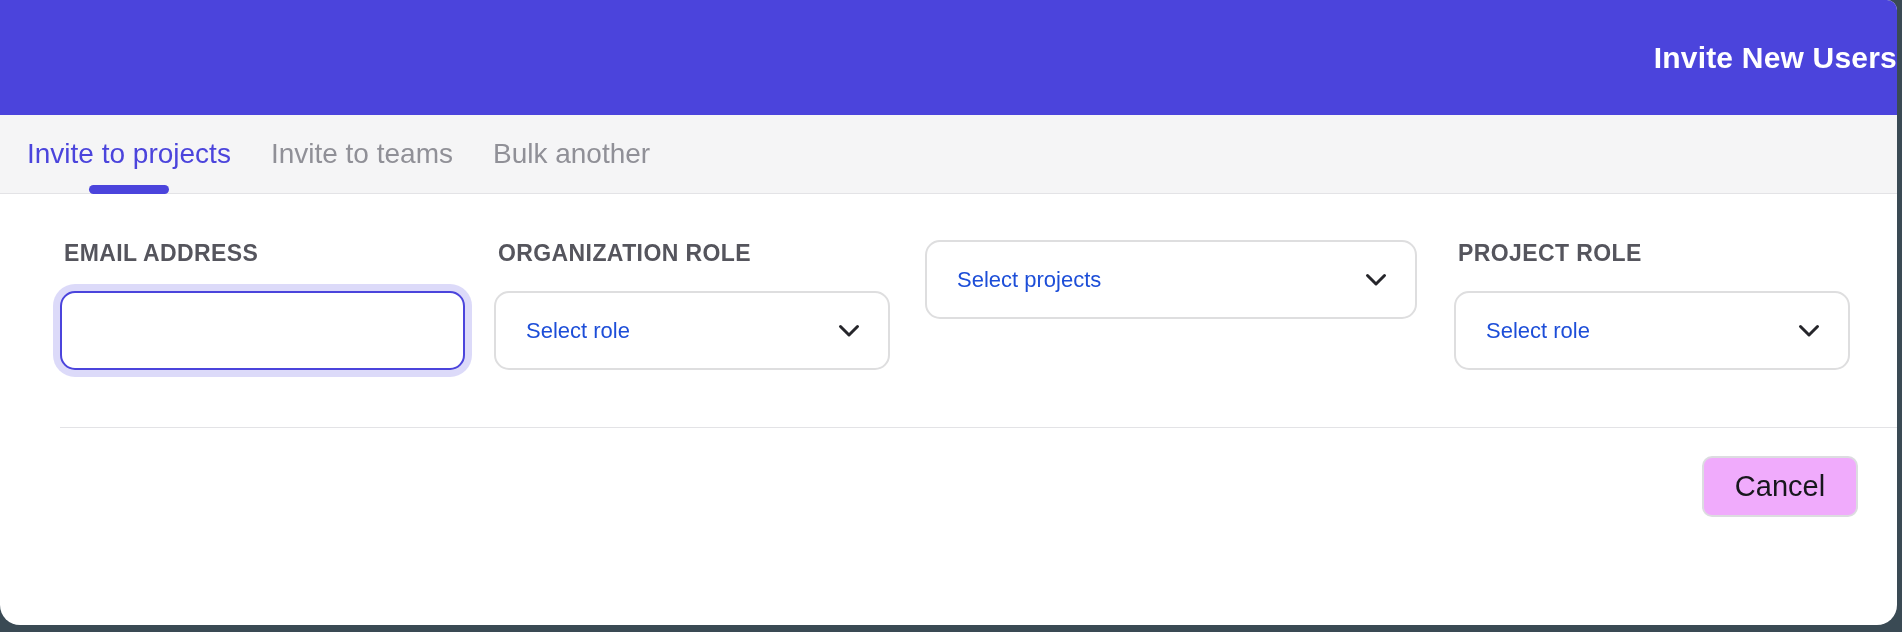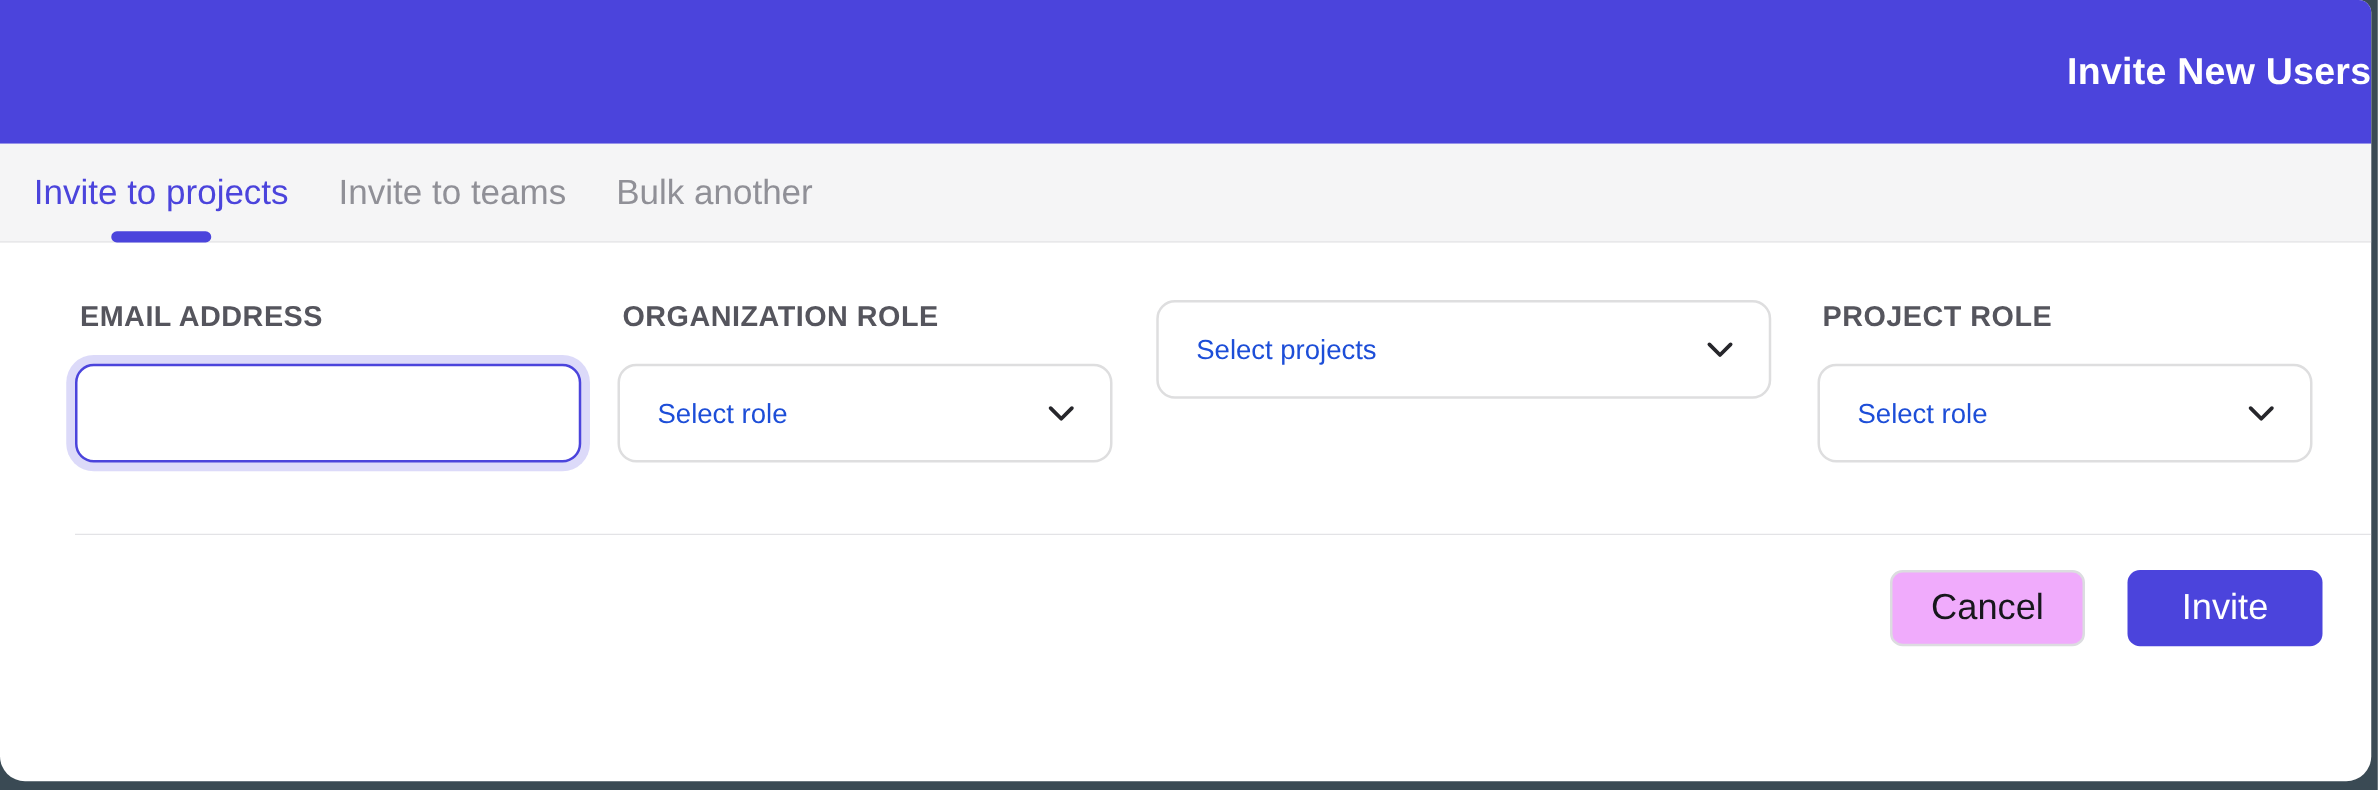--- a/index.html
+++ b/index.html
@@ -247,17 +247,16 @@
         </div>
       </div>
 
     </div>
 
 
     <div class="footer-separator"></div>
 
     <div class="modal-footer">
       <button class="btn btn-cancel">Cancel</button>
-      <button class="btn btn-invite">Invite</button>
     </div>
   </div>
 
 </div>
 
 </body></html>

